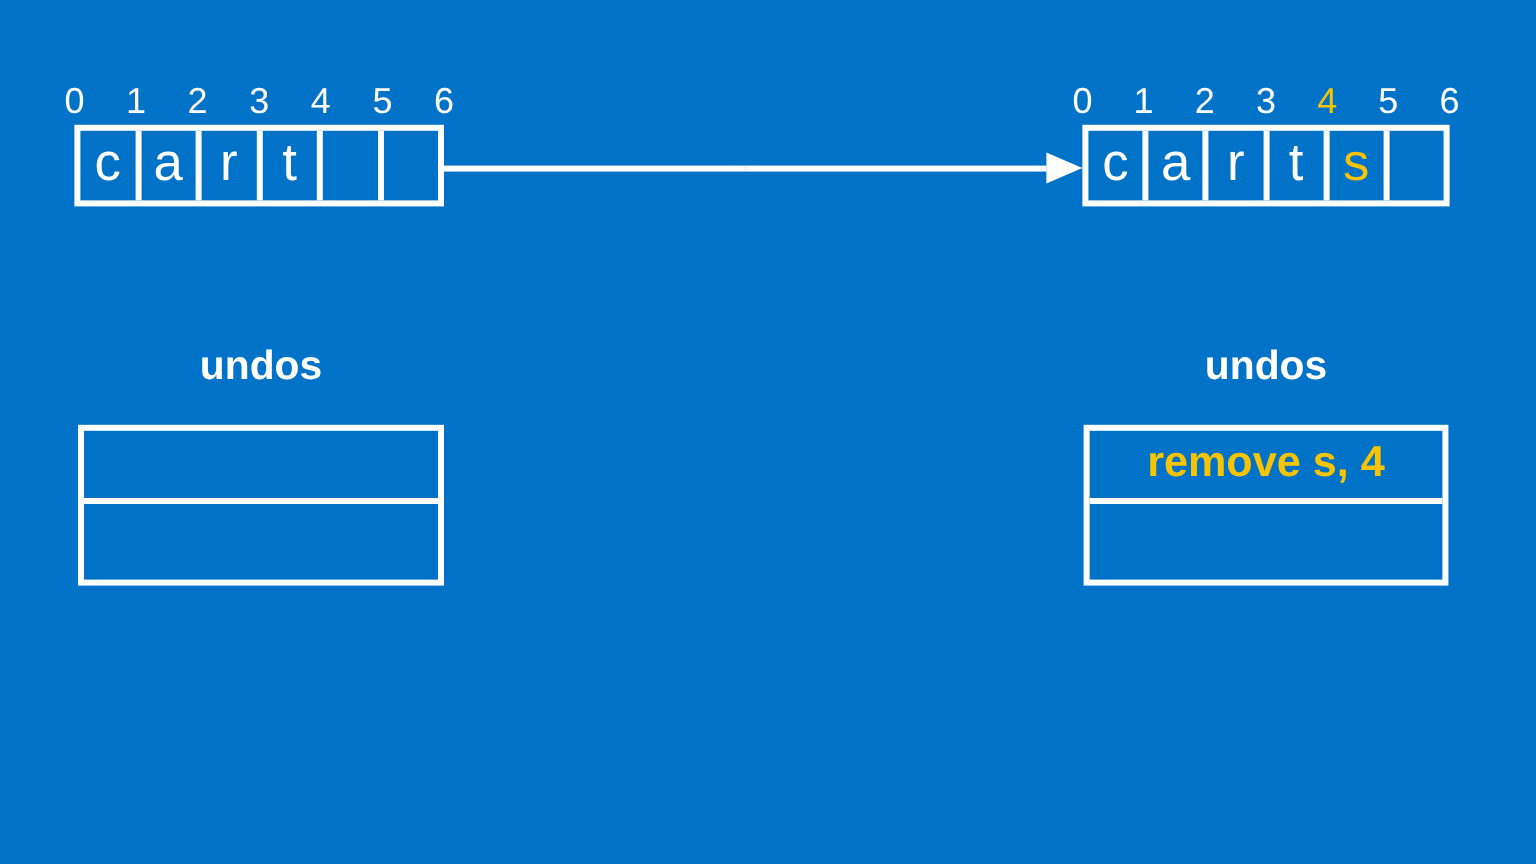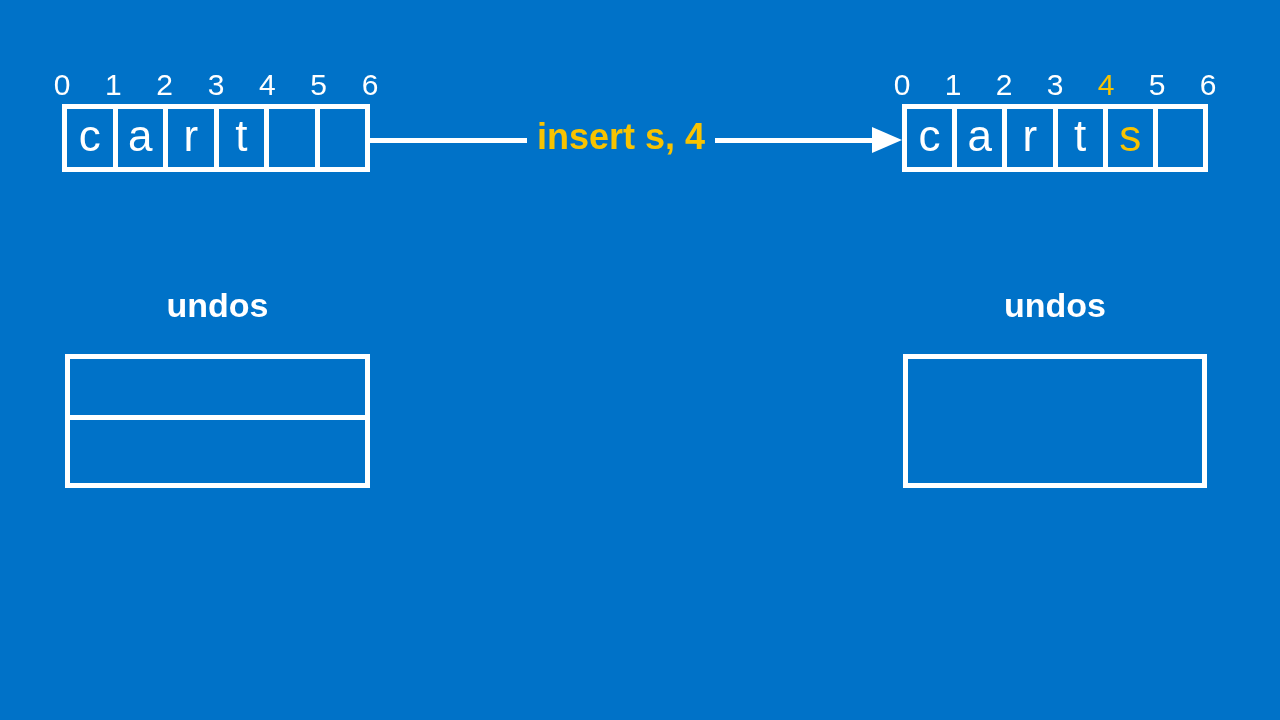--- a/index.html
+++ b/index.html
@@ -129,21 +129,20 @@
     <div class="cell">a</div>
     <div class="cell">r</div>
     <div class="cell">t</div>
     <div class="cell"></div>
     <div class="cell"></div>
   </div>
 </div>
 
 <div class="operation-arrow">
   <div class="arrow-line"></div>
-  <div class="operation-label">insert s, 4</div>
   <div class="arrow-line"></div>
   <div class="arrow-head"></div>
 </div>
 
 <div class="array-group" style="left:902px; top:66px; width:306px;">
   <div class="indices">
     <span class="index-label" style="left:0%">0</span>
     <span class="index-label" style="left:16.667%">1</span>
     <span class="index-label" style="left:33.333%">2</span>
     <span class="index-label" style="left:50%">3</span>
@@ -162,14 +161,15 @@
 </div>
 
 <div class="stack-label" style="left:65px; top:274px; width:305px;">undos</div>
 <div class="undo-stack" style="left:65px; top:354px; width:305px; height:134px;">
   <div class="stack-row"></div>
   <div class="stack-row"></div>
 </div>
 
 <div class="stack-label" style="left:903px; top:274px; width:304px;">undos</div>
 <div class="undo-stack" style="left:903px; top:354px; width:304px; height:134px;">
+  <div class="stack-row">remove s, 4</div>
   <div class="stack-row"></div>
 </div>
 
 </body></html>

